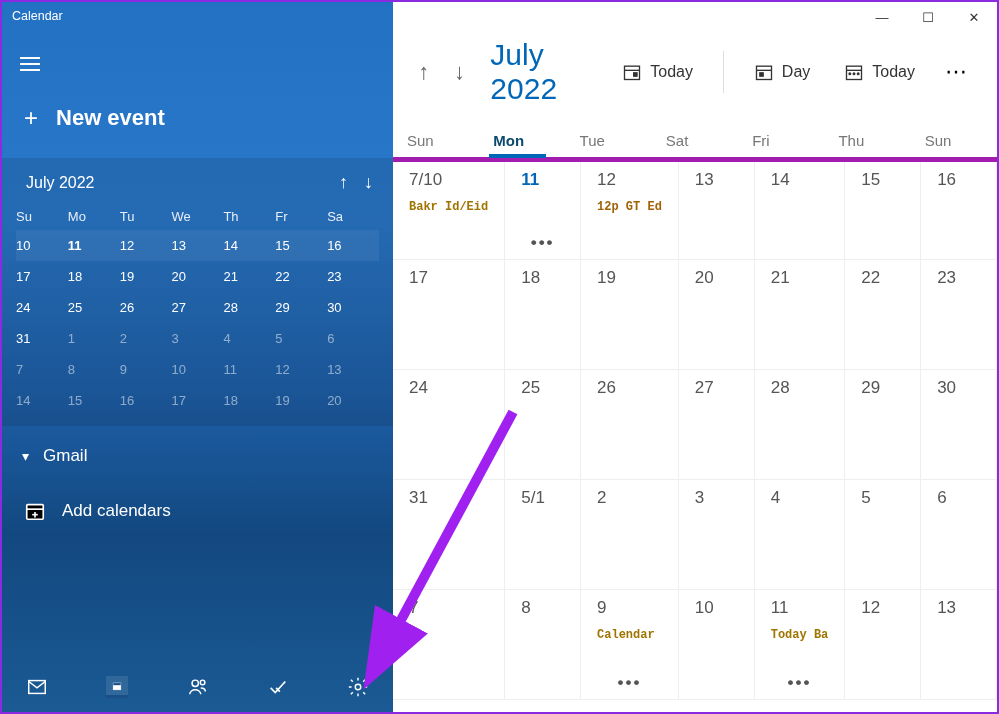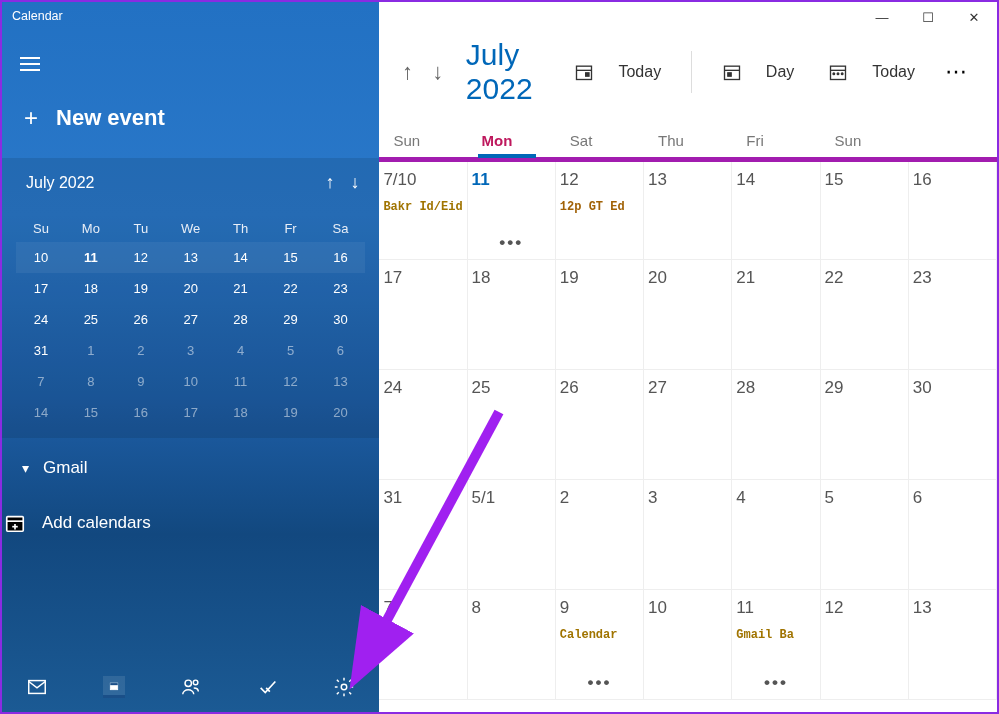--- a/index.html
+++ b/index.html
@@ -14,58 +14,58 @@
   .titlebar { height: 28px; display: flex; align-items: center; padding-left: 10px; font-size: 12.5px; }
   .hamburger { width: 32px; height: 32px; display: flex; flex-direction: column; justify-content: center; gap: 4px; margin: 18px 0 14px 18px; cursor:pointer;}
   .hamburger span { display:block; width:20px; height:2px; background:#fff; }
   
   .new-event { display:flex; align-items:center; gap:18px; padding:10px 22px 26px 22px; font-size:22px; font-weight:600; cursor:pointer;}
   .new-event .plus { font-size:24px; font-weight:300; }
   
   .mini-cal { background: rgba(0,0,0,0.10); padding:10px 14px 10px 14px; }
   .mini-head { display:flex; align-items:center; justify-content:space-between; font-size:16px; padding:4px 6px 10px 10px;}
   .mini-head .arrows { display:flex; gap:16px; font-size:18px;}
-  .mini-grid { display:grid; grid-template-columns: repeat(7,1fr); text-align:center; font-size:13px;margin-top:12px;}
+  .mini-grid { display:grid; grid-template-columns: repeat(7,1fr); text-align:left; font-size:13px;}
   .mini-grid .dow { padding:6px 0; color:#e8eef7;}
   .mini-grid .day { padding:8px 0; cursor:pointer;}
   .mini-grid .othermonth { color: rgba(255,255,255,0.5);}
   .mini-grid .today { background:#0078d7; font-weight:600;}
   .mini-grid .selrow { background: rgba(255,255,255,0.06);}
   
   .account { display:flex; align-items:center; gap:14px; padding:20px 20px; font-size:17px; cursor:pointer;}
   .account .chev { font-size:14px;}
   
-  .add-cal { display:flex; align-items:center; gap:16px; padding:14px 2px; font-size:17px; cursor:pointer;}
+  .add-cal { display:flex; align-items:center; gap:16px; padding:14px 22px; font-size:17px; cursor:pointer;}
   .add-cal svg { stroke:#fff; }
   
   .footer-icons { margin-top:auto; display:flex; justify-content:space-between; padding:14px 24px 14px 24px; }
   .footer-icons .ficon { width:22px; height:22px; cursor:pointer; display:flex; align-items:center; justify-content:center; color:#fff;}
   .footer-icons .active { border-bottom:3px solid #1a4f88; padding-bottom:3px; background: rgba(255,255,255,0.10); padding:4px 6px;}
   .footer-icons svg { stroke:#fff; fill:none;}
   
   
   .main { flex:1; display:flex; flex-direction:column; background:#fff; position:relative;}
   .winbtns { position:absolute; top:0; right:0; display:flex; }
   .winbtns div { width:46px; height:30px; display:flex; align-items:center; justify-content:center; font-size:13px; cursor:pointer; color:#333;}
   
   .toolbar { display:flex; align-items:center; padding:36px 20px 18px 18px; gap:10px;}
   .toolbar .navarrow { width:30px; height:30px; display:flex; align-items:center; justify-content:center; color:#666; font-size:22px; cursor:pointer;}
   .toolbar .title { color:#0067b8; font-size:30px; font-weight:400; margin-left:8px; margin-right:auto;}
-  .tbtn { display:flex; align-items:center; gap:24px; padding:6px 12px; font-size:16px; color:#333; cursor:pointer;}
+  .tbtn { display:flex; align-items:center; gap:8px; padding:6px 12px; font-size:16px; color:#333; cursor:pointer;}
   .tbtn svg { stroke:#333; fill:none;}
   .sep { width:1px; height:42px; background:#ddd; margin:0 8px;}
   .more { font-size:22px; letter-spacing:2px; cursor:pointer; padding:0 8px;}
   
   .dow-row { display:grid; grid-template-columns: repeat(7,1fr); border-bottom:5px solid #a21caf;}
   .dow-row div { padding:8px 14px; color:#777; font-size:15px;}
-  .dow-row .todaycol { color:#be185d; font-weight:600; position:relative;}
+  .dow-row .todaycol { color:#0c4a6e; font-weight:600; position:relative;}
   .dow-row .todaycol::after { content:""; position:absolute; left:10px; right:20px; bottom:-1px; height:4px; background:#0067b8;}
   
   .grid { flex:1; display:grid; grid-template-columns: repeat(7,1fr); grid-template-rows: 98px 110px 110px 110px 110px;}
-  .cell { border-right:1px solid #eee; border-bottom:1px solid #eee; padding:8px 4px; font-size:17px; color:#555; position:relative; cursor:pointer;}
+  .cell { border-right:1px solid #eee; border-bottom:1px solid #eee; padding:8px 16px; font-size:17px; color:#555; position:relative; cursor:pointer;}
   .cell.todaycell .num { color:#0067b8; font-weight:700;}
   .cell .ev { font-size:12px; font-weight:600; margin-top:10px; white-space:nowrap; overflow:hidden;font-family:Liberation Mono, monospace;}
   .cell .ev.gold { color:#a07400;}
   .cell .ev.red { color:#a16207;}
   .cell .dots { position:absolute; bottom:6px; left:50%; transform:translateX(-50%); color:#555; letter-spacing:2px; font-weight:700;}
   
   
   .annotation-arrow {
     position:absolute;
     pointer-events:none;
@@ -239,23 +239,24 @@
           <circle cx="17" cy="14" r="1" fill="#333"></circle>
         </svg>
       <span>Today</span>
     </div>
     <div class="more">⋯</div>
   </div>
 
   <div class="dow-row" id="dow-row">
       <div>Sun</div>
       <div class="todaycol">Mon</div>
+      <div>Tue</div>
       <div>Sat</div>
+      <div>Fri</div>
       <div>Thu</div>
-      <div>Fri</div>
       <div>Sun</div>
     </div>
   <div class="grid" id="big-grid">
       <div class="cell">
         <div class="num">7/10</div>
         <div class="ev gold">Bakr Id/Eid</div>
       </div>
       <div class="cell todaycell">
         <div class="num">11</div>
         <div class="dots">•••</div>
@@ -348,21 +349,21 @@
       <div class="cell">
         <div class="num">9</div>
         <div class="ev gold">Calendar</div>
         <div class="dots">•••</div>
       </div>
       <div class="cell">
         <div class="num">10</div>
       </div>
       <div class="cell">
         <div class="num">11</div>
-        <div class="ev gold">Gmail Ba</div>
+        <div class="ev gold">Today Ba</div>
         <div class="dots">•••</div>
       </div>
       <div class="cell">
         <div class="num">12</div>
       </div>
       <div class="cell">
         <div class="num">13</div>
       </div>
     </div>
 

